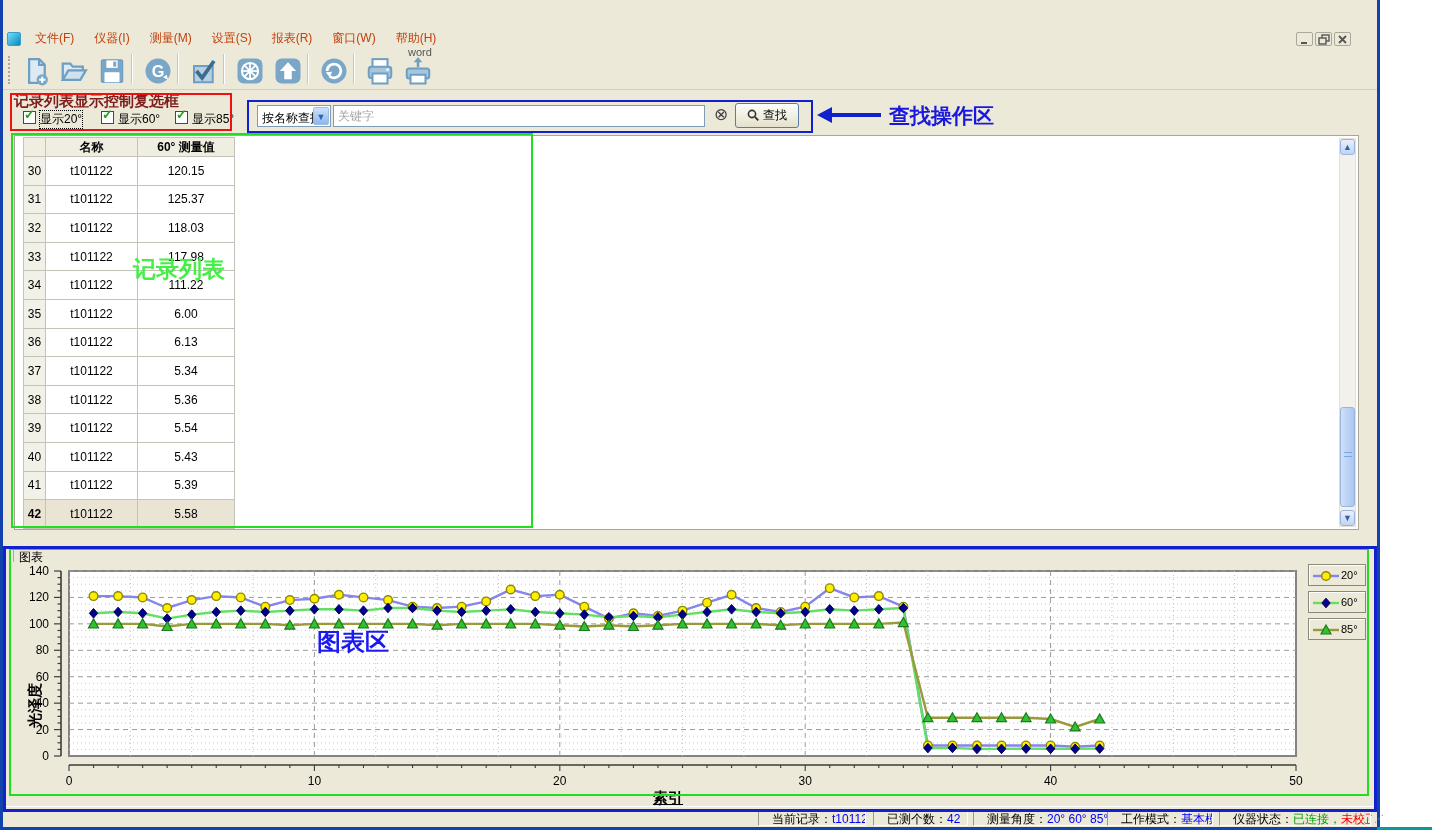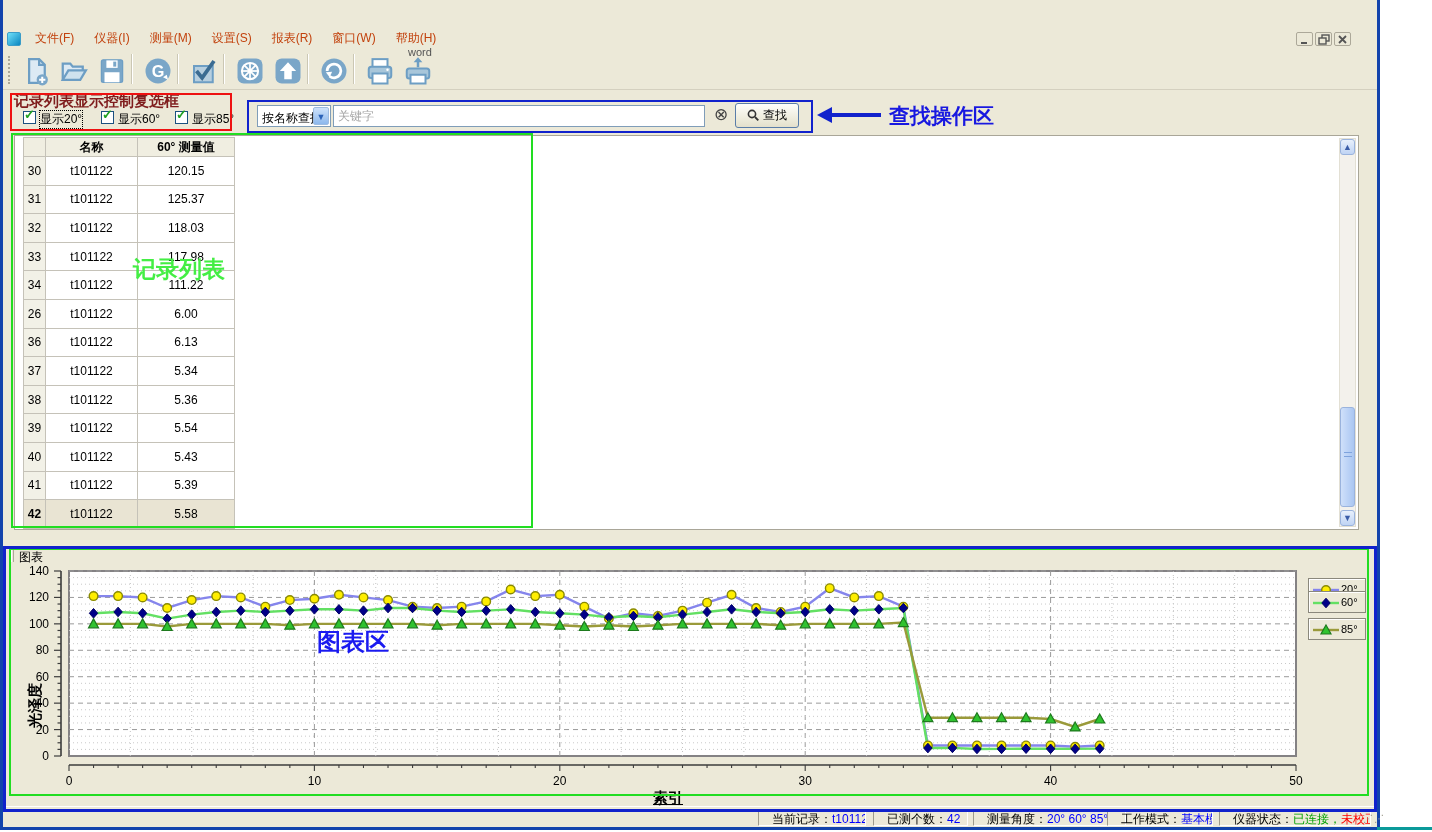--- a/index.html
+++ b/index.html
@@ -302,21 +302,21 @@
             <div class="td c0">33</div>
             <div class="td c1">t101122</div>
             <div class="td c2">117.98</div>
           </div>
           <div class="tr body">
             <div class="td c0">34</div>
             <div class="td c1">t101122</div>
             <div class="td c2">111.22</div>
           </div>
           <div class="tr body">
-            <div class="td c0">26</div>
+            <div class="td c0">35</div>
             <div class="td c1">t101122</div>
             <div class="td c2">6.00</div>
           </div>
           <div class="tr body">
             <div class="td c0">36</div>
             <div class="td c1">t101122</div>
             <div class="td c2">6.13</div>
           </div>
           <div class="tr body">
             <div class="td c0">37</div>
@@ -632,21 +632,21 @@
           <path d="M 973.98 166.67857142857142 L 978.98 175.67857142857142 L 968.98 175.67857142857142 Z" fill="#2fc32f" stroke="#1e7a1e" stroke-width="1.2"></path>
           <path d="M 998.52 166.67857142857142 L 1003.52 175.67857142857142 L 993.52 175.67857142857142 Z" fill="#2fc32f" stroke="#1e7a1e" stroke-width="1.2"></path>
           <path d="M 1023.0600000000001 166.67857142857142 L 1028.06 175.67857142857142 L 1018.0600000000001 175.67857142857142 Z" fill="#2fc32f" stroke="#1e7a1e" stroke-width="1.2"></path>
           <path d="M 1047.6 168 L 1052.6 177 L 1042.6 177 Z" fill="#2fc32f" stroke="#1e7a1e" stroke-width="1.2"></path>
           <path d="M 1072.1399999999999 175.92857142857144 L 1077.1399999999999 184.92857142857144 L 1067.1399999999999 184.92857142857144 Z" fill="#2fc32f" stroke="#1e7a1e" stroke-width="1.2"></path>
           <path d="M 1096.68 168 L 1101.68 177 L 1091.68 177 Z" fill="#2fc32f" stroke="#1e7a1e" stroke-width="1.2"></path>
         </svg>
       <div id="ylabel">光泽度</div>
       <div id="xlabel">索引</div>
       <div id="legend">
-          <div class="legend-item" style="top: 32px; padding-left: 20px;">
+          <div class="legend-item" style="top: 18px; padding-left: 20px;">
             <svg width="30" height="20">
               <line x1="2" y1="10" x2="28" y2="10" stroke="#8585ec" stroke-width="2.4"></line>
               <circle cx="15" cy="10" r="4.3" fill="#ffee00" stroke="#8a8a00" stroke-width="1.4"></circle>
             </svg>
             <span class="llbl">20°</span>
           </div>
           <div class="legend-item" style="top: 45px;">
             <svg width="30" height="20">
               <line x1="2" y1="10" x2="28" y2="10" stroke="#63e063" stroke-width="2.4"></line>
               <path d="M 15 5.2 L 19.2 10 L 15 14.8 L 10.8 10 Z" fill="#000088" stroke="#000066"></path>

